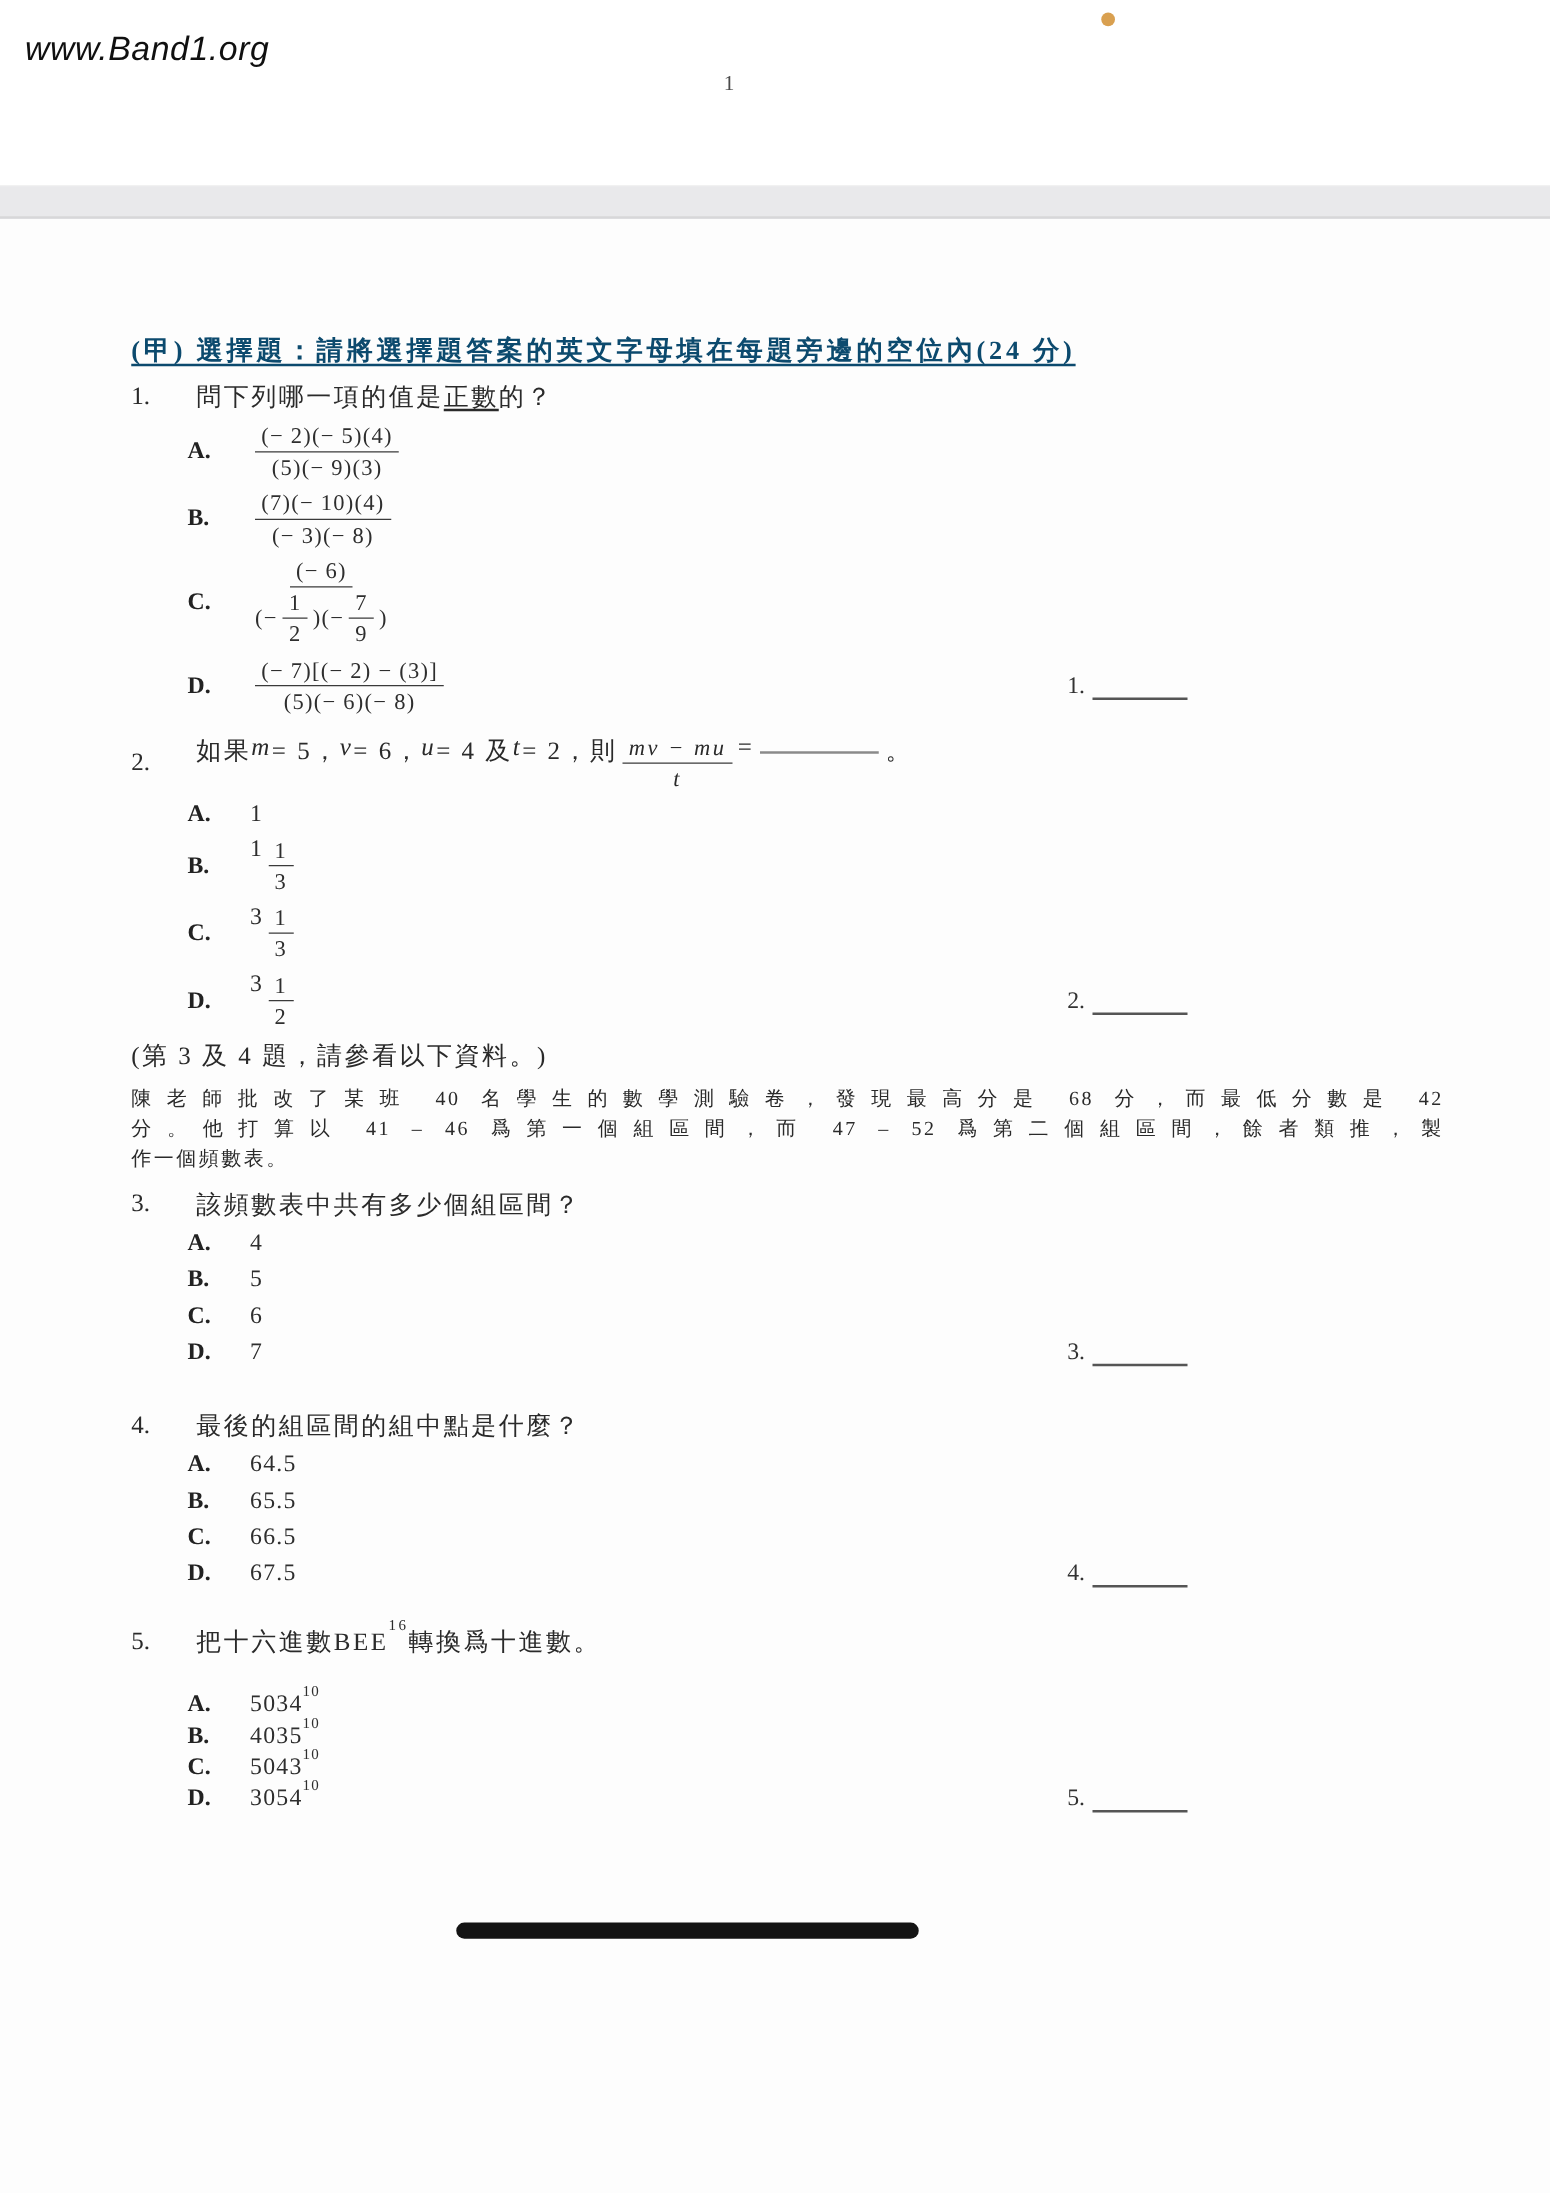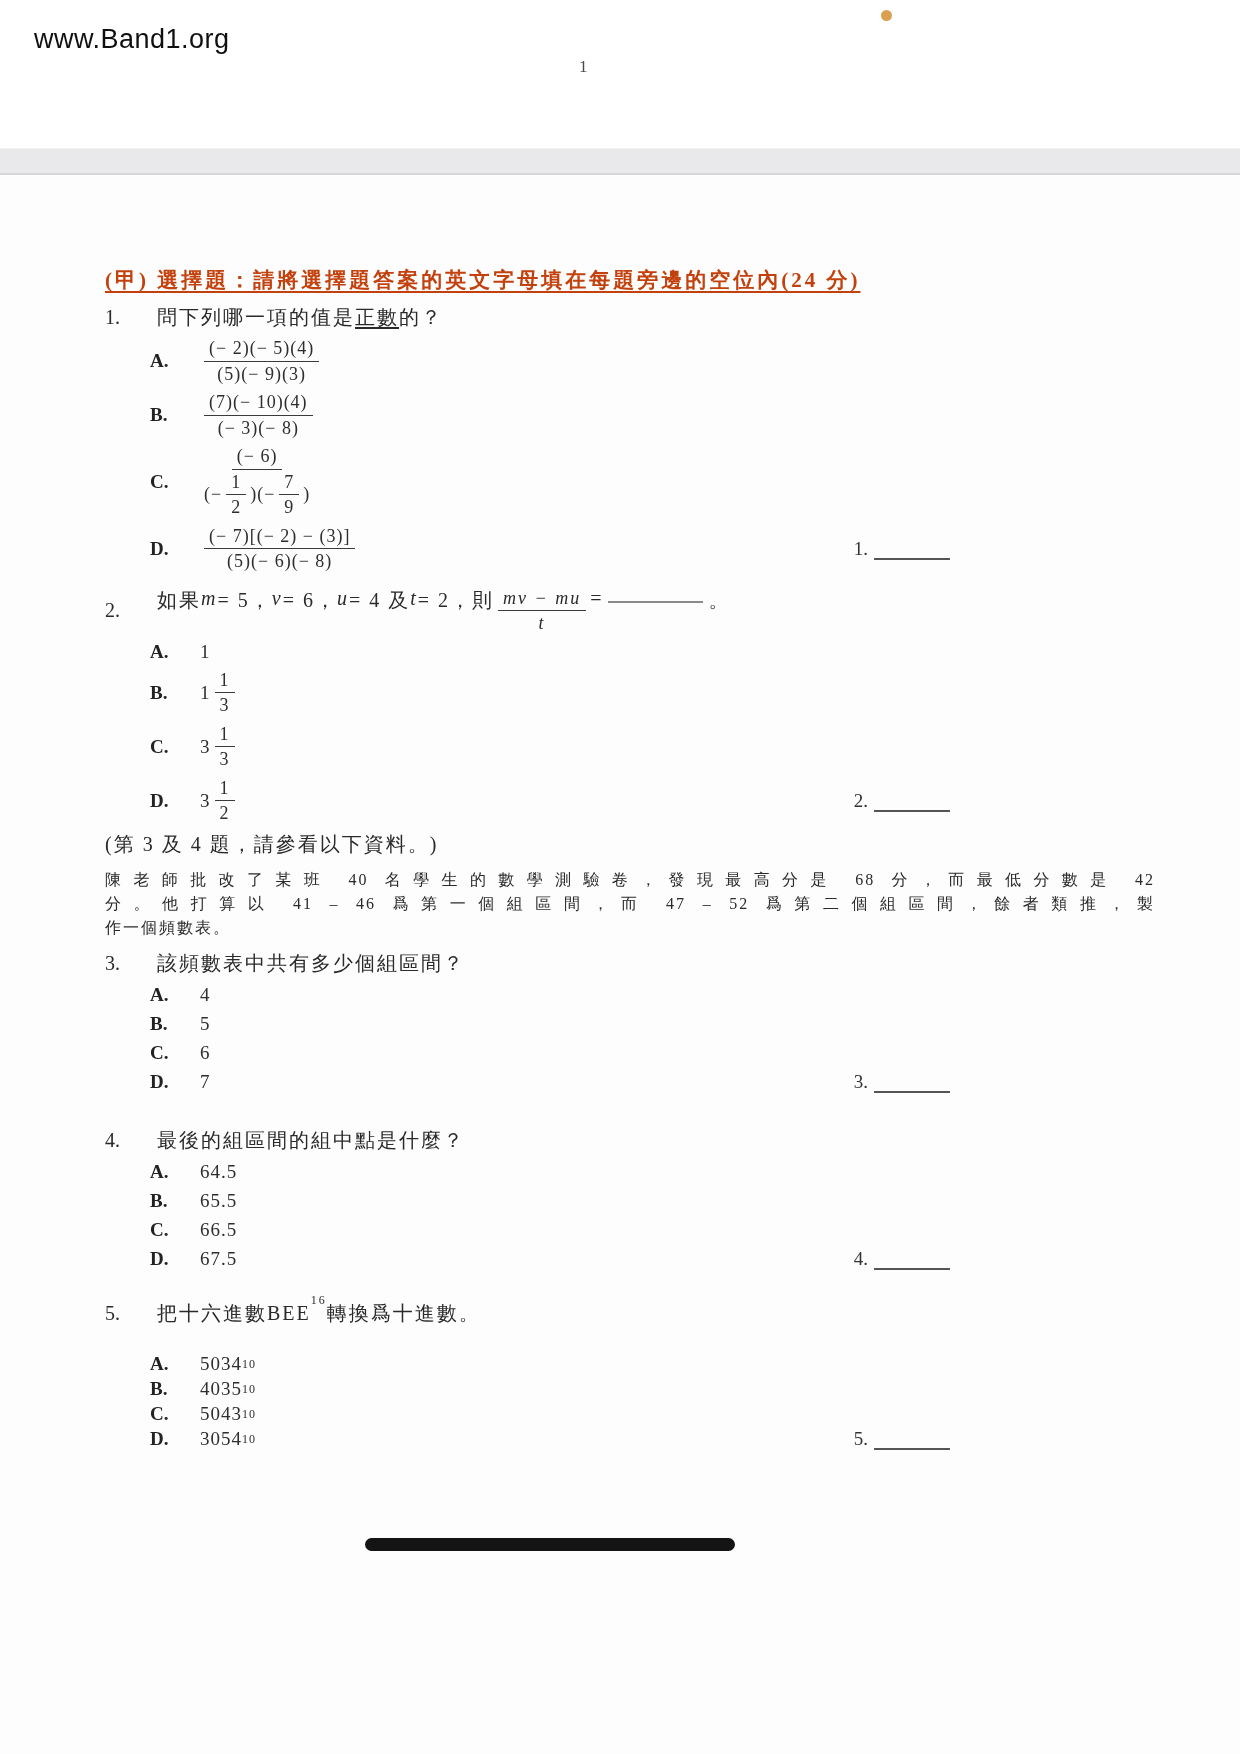--- a/index.html
+++ b/index.html
@@ -3,41 +3,41 @@
 <meta charset="utf-8">
 <style>
   html,body{margin:0;padding:0;}
   body{
     width:1240px;height:1754px;position:relative;overflow:hidden;
     background:#fdfdfd;color:#2e2e2e;
     font-family:"Liberation Serif","DejaVu Serif",serif;
   }
   .top-area{position:absolute;left:0;top:0;width:1240px;height:148px;background:#ffffff;}
   .watermark{
-    position:absolute;left:34px;top:24px;font-size:27px;color:#101010;
-    font-family:"Liberation Sans","DejaVu Sans",sans-serif;letter-spacing:0.5px;
+    position:absolute;left:20px;top:24px;font-size:27px;color:#101010;
+    font-family:"Liberation Sans","DejaVu Sans",sans-serif;letter-spacing:0.5px;font-style:italic;
   }
   .page-number{position:absolute;left:579px;top:57px;font-size:17px;color:#4a4a4a;}
   .status-dot{position:absolute;left:881px;top:10px;width:11px;height:11px;border-radius:50%;}
   .divider-band{
     position:absolute;left:0;top:148px;width:1240px;height:24px;
     background:#e9e9eb;border-bottom:2px solid #d7d7d9;border-top:1px solid #f1f1f1;
   }
   .content{position:absolute;left:105px;top:266px;width:845px;}
   .section-title{
-    font-weight:bold;font-size:21px;letter-spacing:3px;color:#c2410c;
+    font-weight:bold;font-size:21px;letter-spacing:3px;color:#0c4a6e;
     text-decoration:underline;text-underline-offset:4px;margin-bottom:10px;white-space:nowrap;
   }
   .q-head{display:flex;align-items:center;font-size:20px;letter-spacing:2px;color:#2a2a2a;}
   .q-num{width:52px;flex:none;letter-spacing:0;}
   .q-prompt{flex:1;display:flex;flex-wrap:wrap;}
   .q-options{margin-top:4px;}
   .opt-row{display:flex;align-items:center;margin:6px 0 6px 45px;}
   .opt-label{width:50px;flex:none;font-weight:bold;font-size:19px;color:#222;}
-  .opt-content{font-size:19px;display:flex;align-items:center;letter-spacing:1px;}
+  .opt-content{font-size:19px;display:flex;align-items:flex-start;letter-spacing:1px;}
   .answer{margin-left:auto;font-size:19px;display:flex;align-items:flex-end;gap:6px;color:#333;}
   .answer .blank{display:inline-block;width:76px;border-bottom:2px solid #555;height:16px;}
   .frac{display:inline-flex;flex-direction:column;align-items:center;vertical-align:middle;margin:0 4px;font-size:18px;line-height:1.25;}
   .frac .fnum{padding:0 5px 1px;border-bottom:1.6px solid #3a3a3a;display:inline-flex;align-items:center;}
   .frac .fden{padding-top:1px;display:inline-flex;align-items:center;}
   .it{font-style:italic;}
   .u{text-decoration:underline;text-underline-offset:3px;}
   sub{font-size:12px;line-height:0;}
   .blank-line{display:inline-block;width:95px;border-bottom:2px solid #8a8a8a;height:14px;margin:0 5px;}
   .block-q2{margin-top:14px;}

